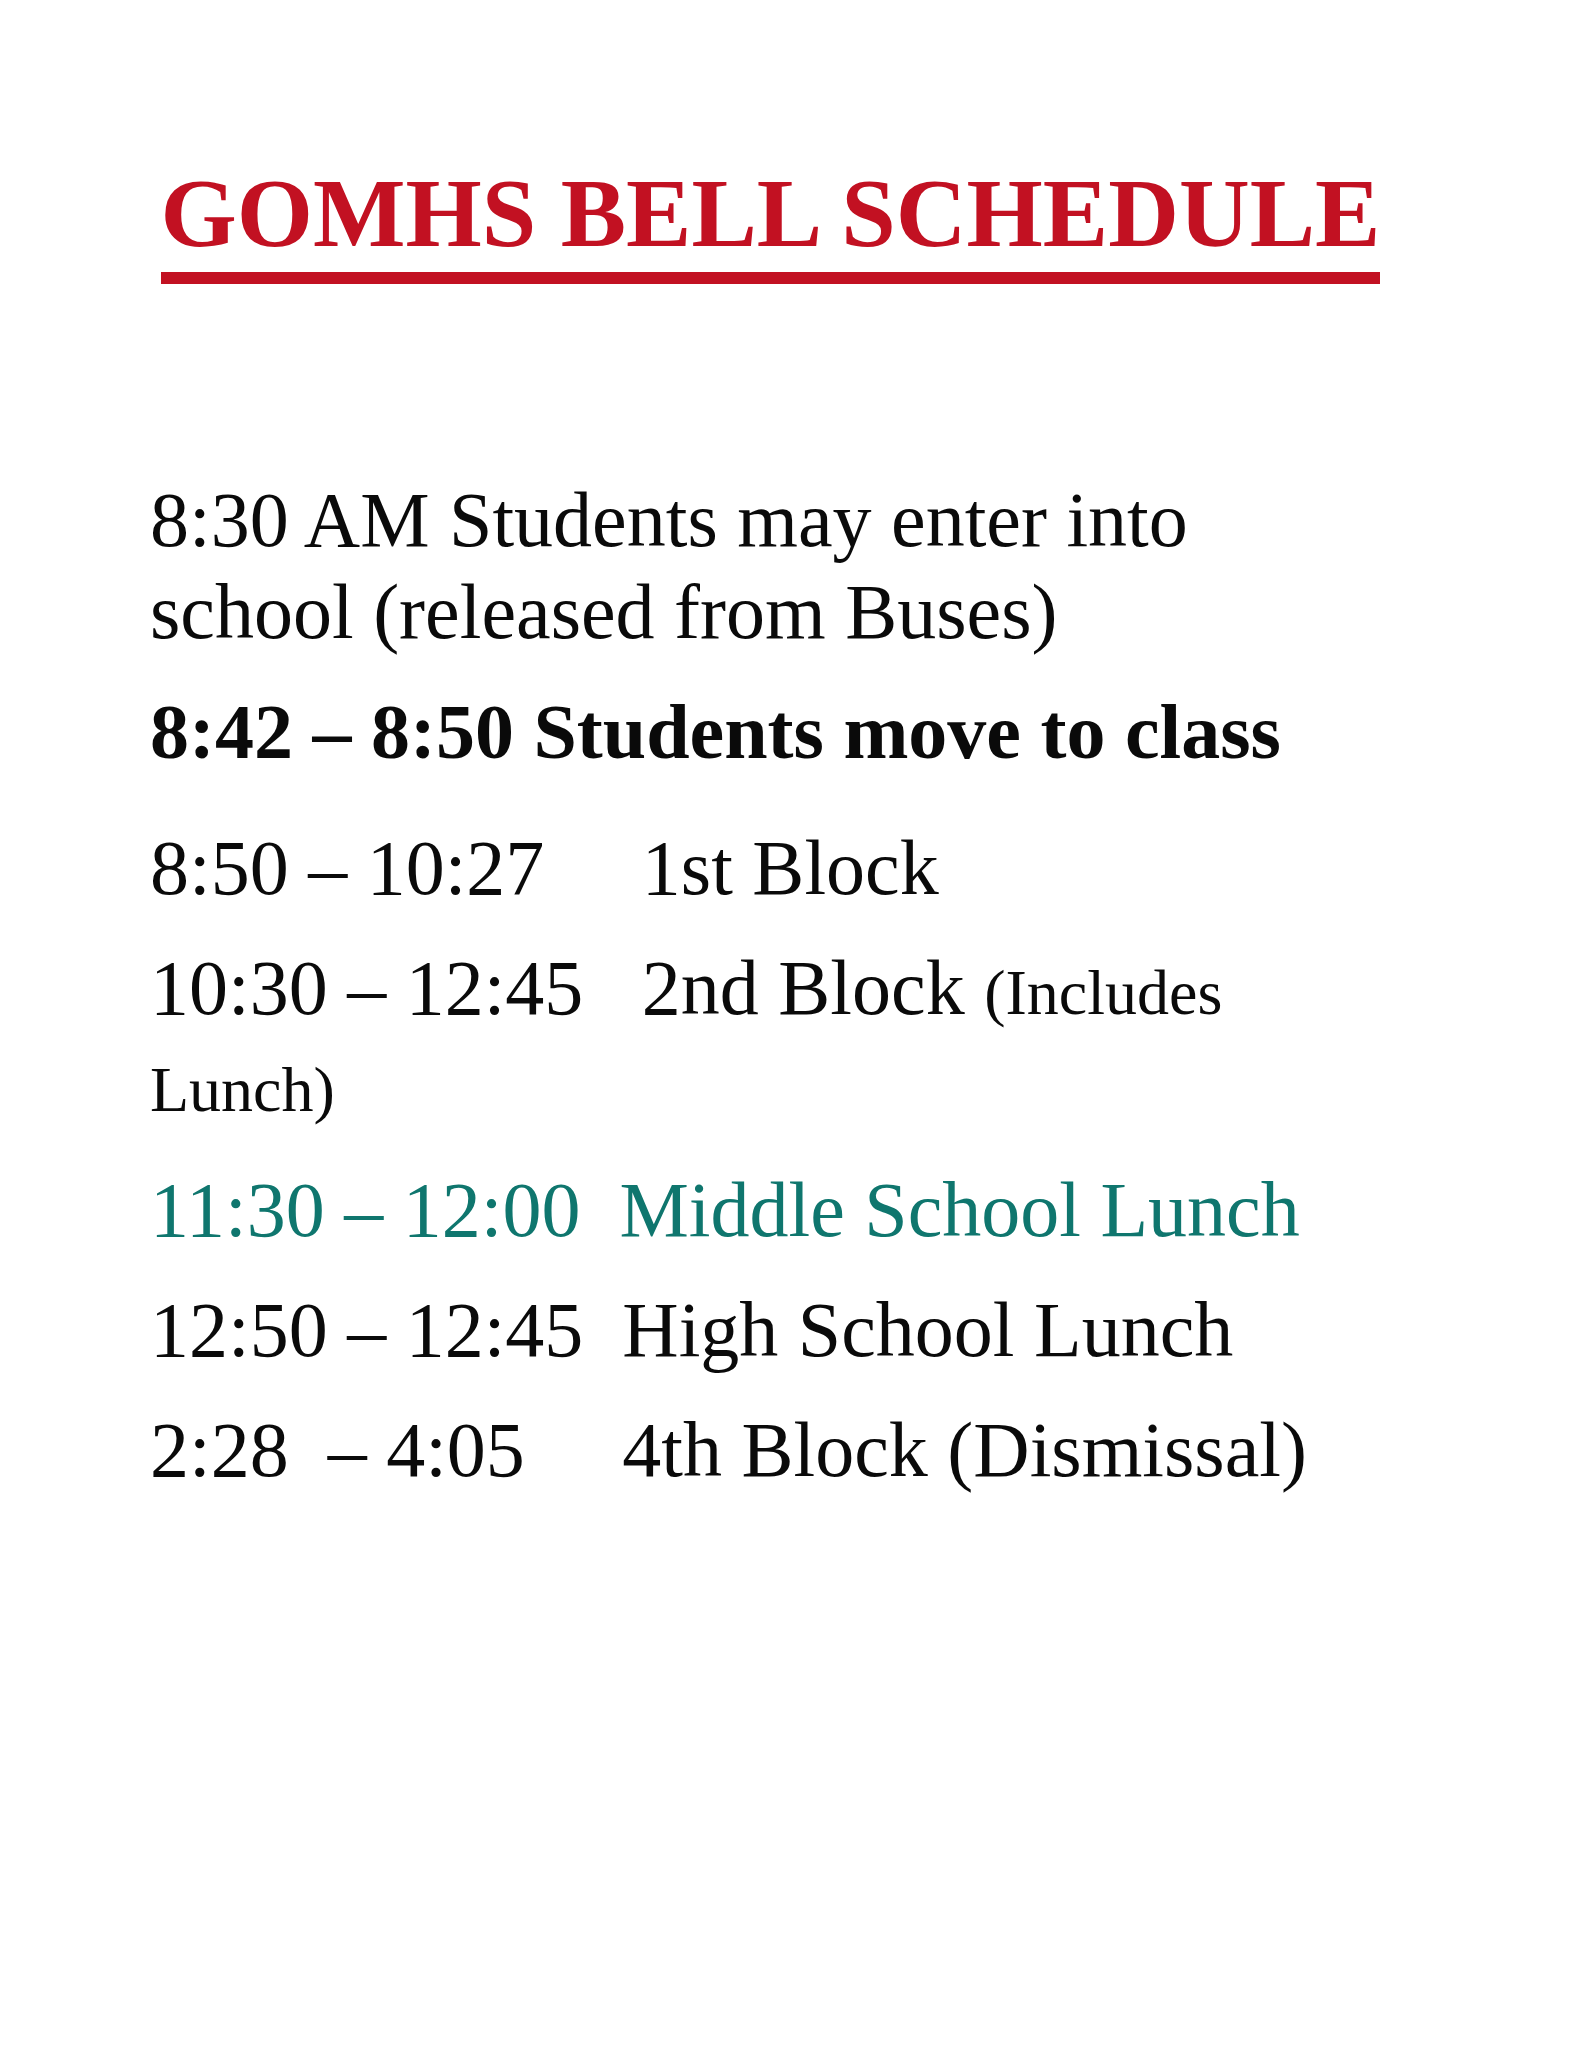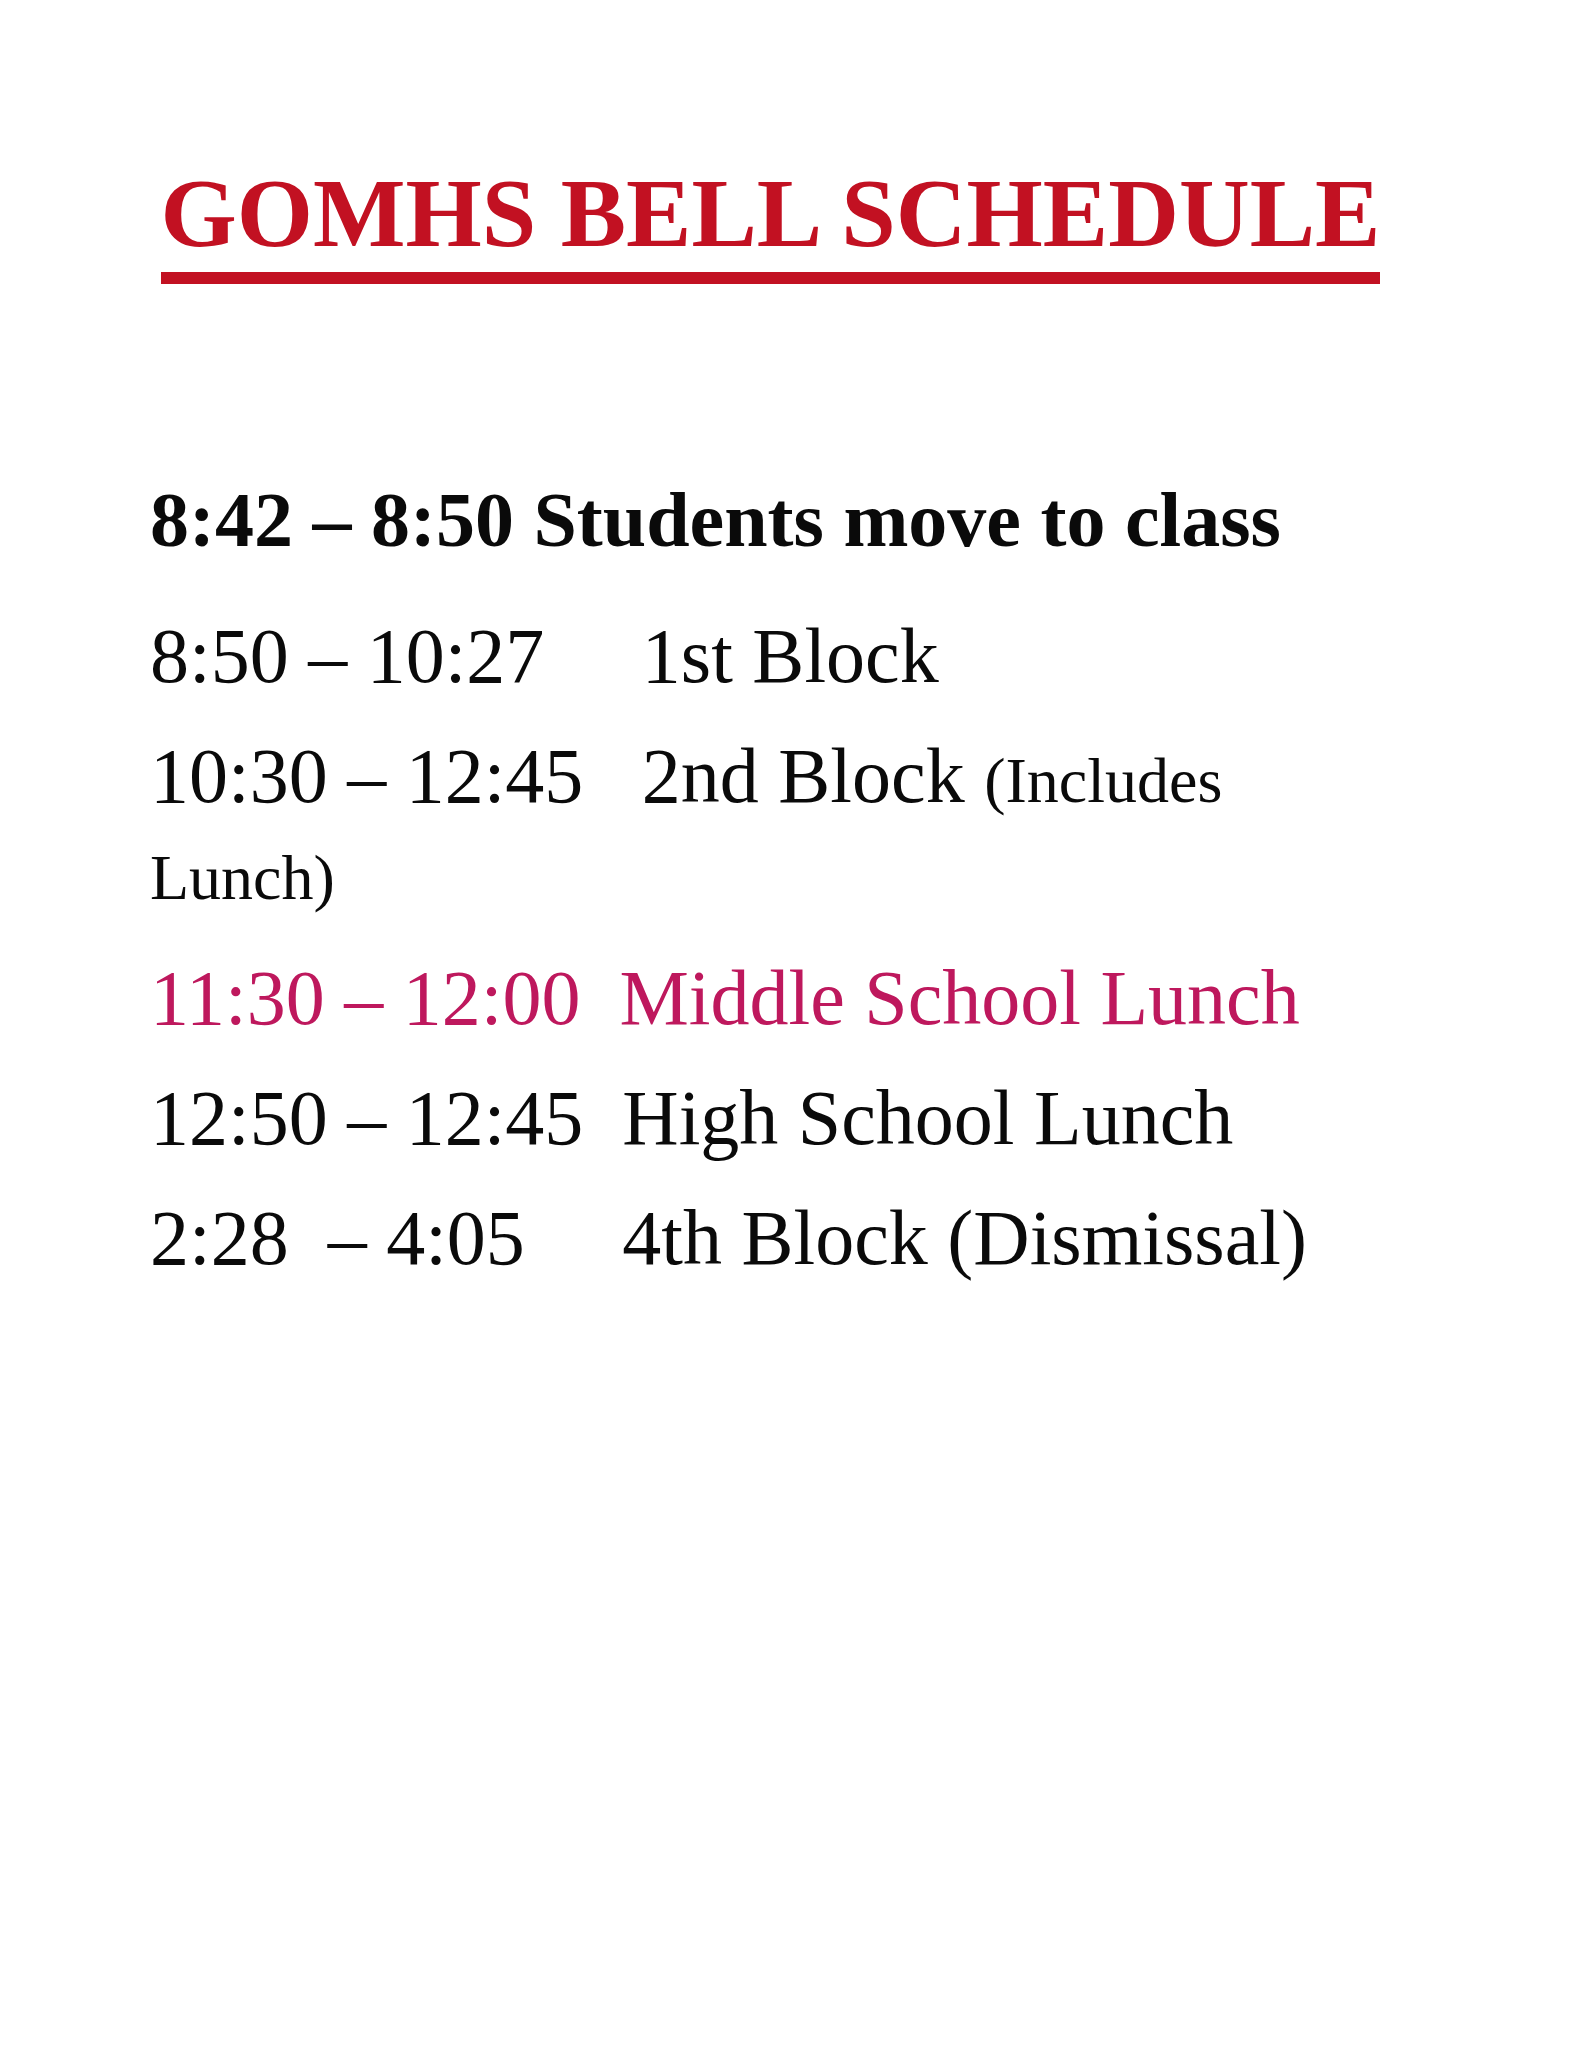--- a/index.html
+++ b/index.html
@@ -54,21 +54,23 @@
 </style>
 </head>
 <body>
 
 <div class="page">
   <h1 class="title-wrap">
     <span class="title-text" style="color: rgb(194, 17, 34); border-bottom-color: rgb(194, 17, 34);">GOMHS BELL SCHEDULE</span>
   </h1>
 
   <div class="schedule">
+      <p class="entry" style="color: rgb(10, 10, 10);"><span>8:30 AM Students may enter into
+school (released from Buses)</span></p>
       <p class="entry" style="color: rgb(10, 10, 10); font-weight: bold;"><span>8:42 – 8:50 Students move to class</span></p>
       <p class="entry" style="color: rgb(10, 10, 10); margin-top: 44px;"><span>8:50 – 10:27     1st Block</span></p>
       <p class="entry" style="color: rgb(10, 10, 10);"><span>10:30 – 12:45   2nd Block </span><span class="small">(Includes
 Lunch)</span></p>
-      <p class="entry" style="color: #be185d; margin-top: 12px;"><span>11:30 – 12:00  Middle School Lunch</span></p>
+      <p class="entry" style="color: #0f766e; margin-top: 12px;"><span>11:30 – 12:00  Middle School Lunch</span></p>
       <p class="entry" style="color: rgb(10, 10, 10);"><span>12:50 – 12:45  High School Lunch</span></p>
       <p class="entry" style="color: rgb(10, 10, 10);"><span>2:28  – 4:05     4th Block (Dismissal)</span></p>
     </div>
 </div>
 
 </body></html>

